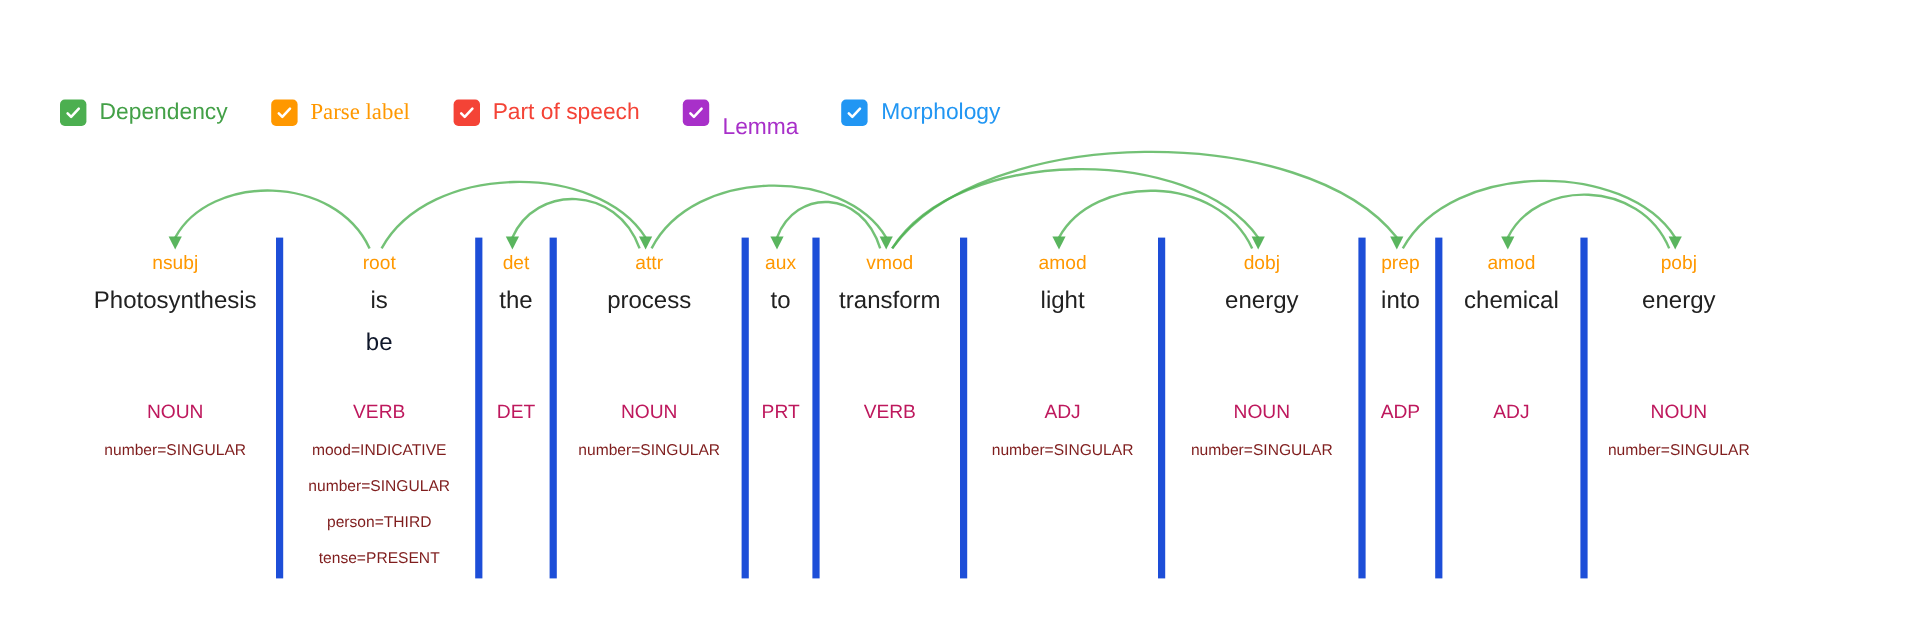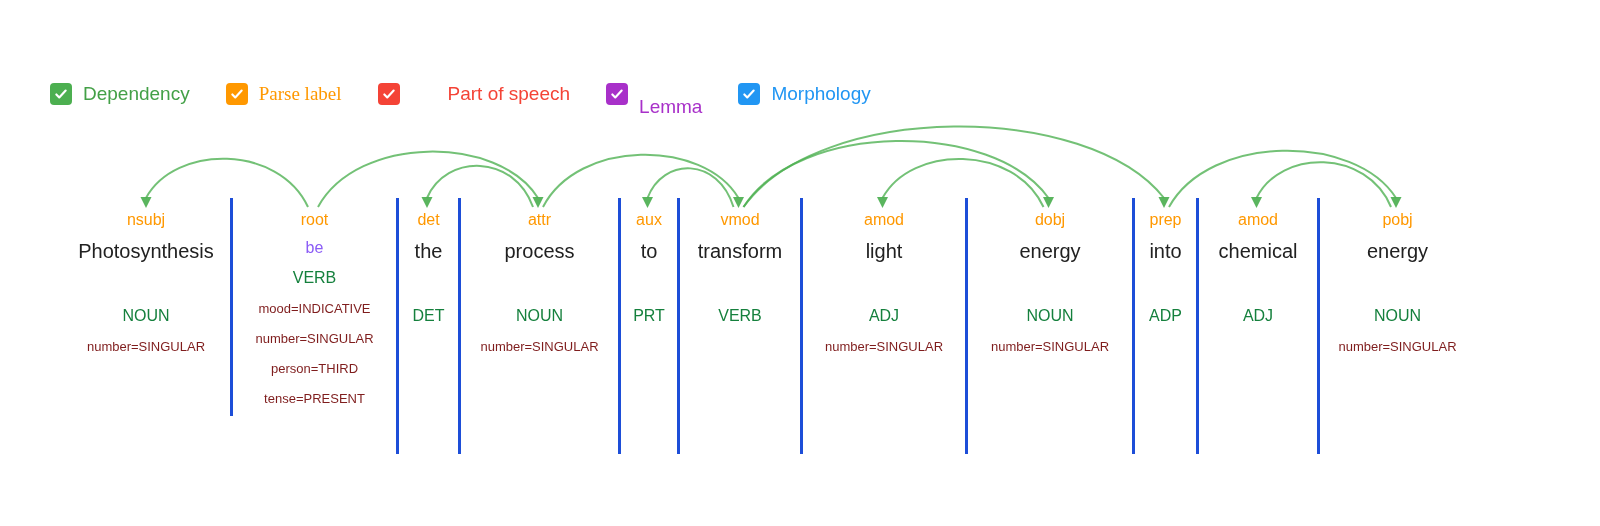--- a/index.html
+++ b/index.html
@@ -7,35 +7,35 @@
          font-family:"Liberation Sans", sans-serif;}
   
   .legend{position:absolute;left:50px;top:70px;display:flex;align-items:center;gap:36px;}
   .leg-item{display:flex;align-items:center;gap:11px;cursor:pointer;}
   .cb{width:22px;height:22px;border-radius:4px;display:flex;align-items:center;justify-content:center;flex:0 0 auto;}
   .cb svg{width:16px;height:16px;}
   .cb svg path{stroke:#fff;stroke-width:3.2;fill:none;stroke-linecap:round;stroke-linejoin:round;}
   .leg-label{font-size:19px;line-height:22px;}
   .c-dep{background:#4CAF50;}   .t-dep{color:#43A047;}
   .c-par{background:#FF9800;}   .t-par{color:#FF9800;font-family:Liberation Serif, serif;}
-  .c-pos{background:#F44336;}   .t-pos{color:#F44336;margin-left:37px;}
+  .c-pos{background:#F44336;}   .t-pos{color:#F44336;}
   .c-lem{background:#A830C9;}   .t-lem{color:#A830C9;margin-top:26px;}
   .c-mor{background:#2196F3;}   .t-mor{color:#2196F3;}
   
   #arcs{position:absolute;left:0;top:0;pointer-events:none;}
   #arcs .arc{fill:none;stroke:#4CAF50;stroke-width:2;opacity:.78;}
   #arcs .arrow{fill:#4CAF50;opacity:.92;}
   
   #cols{position:absolute;left:62px;top:198px;display:flex;align-items:flex-start;height:258px;}
-  .col{box-sizing:border-box;text-align:center;border-left:3px solid #1d4ed8;}
+  .col{box-sizing:border-box;text-align:center;border-left:6px solid #1d4ed8;}
   .col.first{border-left:none;}
   .dep   {height:36px;line-height:44px;font-size:16px;color:#FF9800;}
   .word  {height:38px;line-height:34px;font-size:20px;font-weight:normal;color:#212121;}
-  .lemma {height:32px;line-height:28px;font-size:16px;color:#8b5cf6;}
-  .pos   {height:30px;line-height:24px;font-size:16px;color:#15803d;}
+  .lemma {height:32px;line-height:28px;font-size:20px;color:#0f172a;}
+  .pos   {height:30px;line-height:24px;font-size:16px;color:#be185d;margin-top:28px;}
   .morph div{height:30px;line-height:26px;font-size:13px;font-weight:normal;color:#7f1d1d;}
 </style>
 </head>
 <body>
 
 <div class="stage">
 
   <svg id="arcs" width="1600" height="526" viewBox="0 0 1600 526">
       <path class="arc" d="M 308 207 C 278.8 144.3, 175.2 144.3, 146 198"></path>
       <polygon class="arrow" points="140.5,197 151.5,197 146,208"></polygon>
@@ -112,20 +112,21 @@
       <div class="morph">
         <div>number=SINGULAR</div>
         <div></div>
         <div></div>
         <div></div>
       </div>
     </div>
 
     <div class="col" style="width:166px">
       <div class="dep">root</div>
+      <div class="word">is</div>
       <div class="lemma">be</div>
       <div class="pos">VERB</div>
       <div class="morph">
         <div>mood=INDICATIVE</div>
         <div>number=SINGULAR</div>
         <div>person=THIRD</div>
         <div>tense=PRESENT</div>
       </div>
     </div>
 

